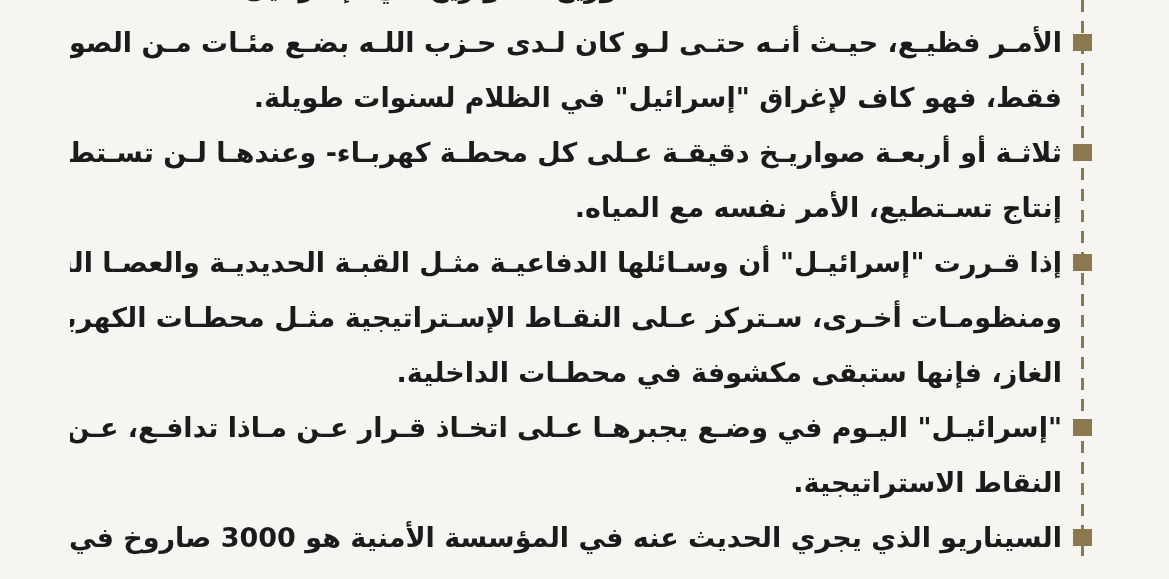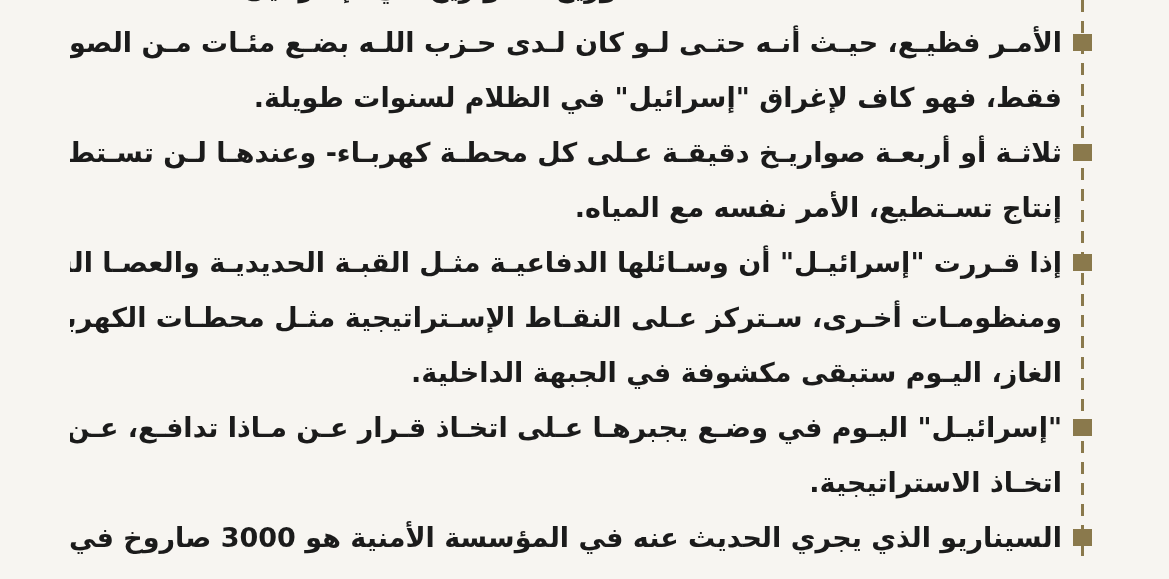--- a/index.html
+++ b/index.html
@@ -84,25 +84,25 @@
       </div>
       <div class="para">
         <span class="bullet"></span>
         <div class="line">ثلاثـة أو أربعـة صواريـخ دقيقـة عـلى كل محطـة كهربـاء- وعندهـا لـن تسـتطيع "إسرائيـل"</div>
         <div class="line last">إنتاج تسـتطيع، الأمر نفسه مع المياه.</div>
       </div>
       <div class="para">
         <span class="bullet"></span>
         <div class="line">إذا قـررت "إسرائيـل" أن وسـائلها الدفاعيـة مثـل القبـة الحديديـة والعصـا السـحرية</div>
         <div class="line">ومنظومـات أخـرى، سـتركز عـلى النقـاط الإسـتراتيجية مثـل محطـات الكهربـاء وخزانـات</div>
-        <div class="line last">الغاز، اليـوم ستبقى مكشوفة في الجبهة الداخلية.</div>
+        <div class="line last">الغاز، فإنها ستبقى مكشوفة في محطـات الداخلية.</div>
       </div>
       <div class="para">
         <span class="bullet"></span>
         <div class="line">"إسرائيـل" اليـوم في وضـع يجبرهـا عـلى اتخـاذ قـرار عـن مـاذا تدافـع، عـن المدنيـين أو عـن</div>
-        <div class="line last">اتخـاذ الاستراتيجية.</div>
+        <div class="line last">النقاط الاستراتيجية.</div>
       </div>
       <div class="para">
         <span class="bullet"></span>
         <div class="line last">السيناريو الذي يجري الحديث عنه في المؤسسة الأمنية هو 3000 صاروخ في اليوم.</div>
       </div>
     </div>
 </div>
 
 </body></html>

